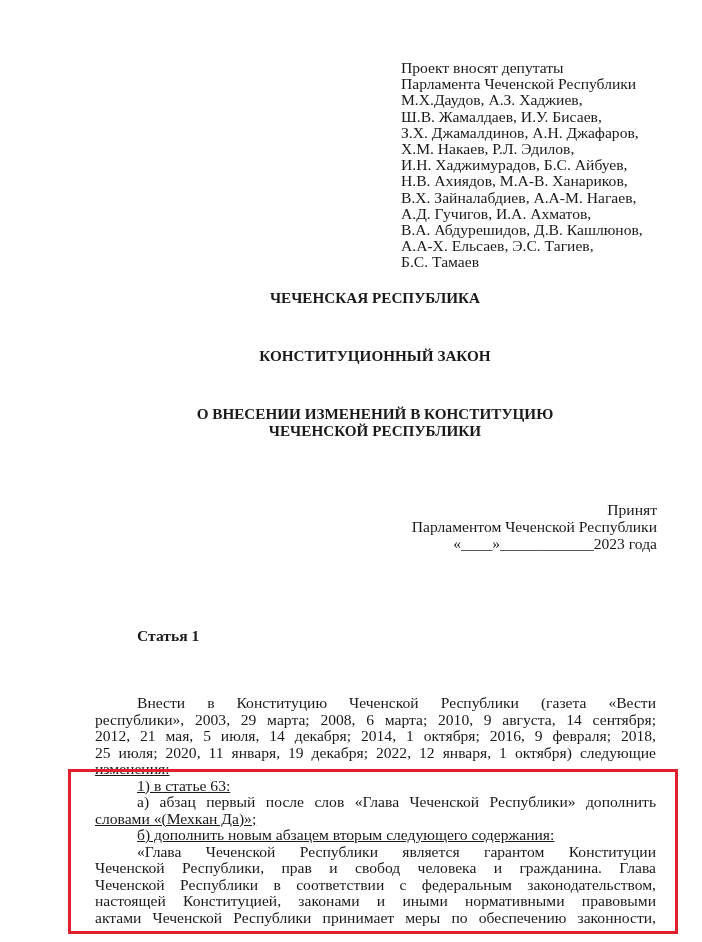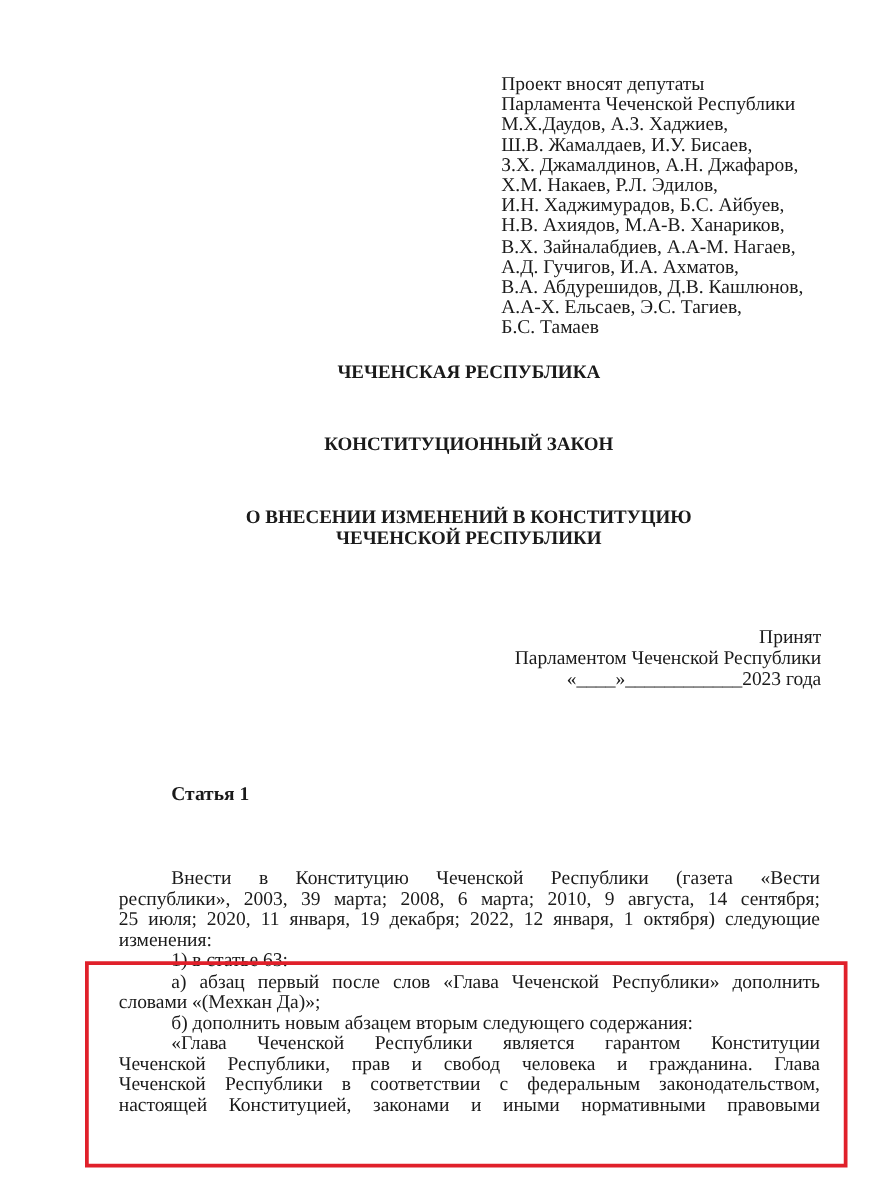--- a/index.html
+++ b/index.html
@@ -64,21 +64,21 @@
       margin-top: 40px;
     }
     .jline {
       display: block;
       text-align: justify;
       text-align-last: justify;
       height: 16.5px;
       white-space: nowrap;
     }
     .jline.ind { padding-left: 42px; }
-    .line { display: block; height: 16.5px; white-space: nowrap; }
+    .line { display: block; height: 16.5px; white-space: nowrap; text-decoration: underline; }
     .line.ind { padding-left: 42px; }
 
     .highlight-box {
       position: absolute;
       left: 68px;
       top: 769px;
       width: 604px;
       height: 159px;
       border: 3px solid #e0202a;
       box-sizing: content-box;
@@ -116,27 +116,29 @@
   <div class="adopted">
     <div>Принят</div>
     <div>Парламентом Чеченской Республики</div>
     <div>«____»____________2023 года</div>
   </div>
 
   <div class="article-title">Статья 1</div>
 
   <div class="body-text">
     <span class="jline ind" style="white-space: normal; overflow: hidden;">Внести в Конституцию Чеченской Республики (газета «Вести</span>
-    <span class="jline" style="white-space: normal; overflow: hidden;">республики», 2003, 39 марта; 2008, 6 марта; 2010, 9 августа, 14 сентября;</span>
+    <span class="jline" style="white-space: normal; overflow: hidden;">республики», 2003, 29 марта; 2008, 6 марта; 2010, 9 августа, 14 сентября;</span>
+    <span class="jline" style="white-space: normal; overflow: hidden;">2012, 21 мая, 5 июля, 14 декабря; 2014, 1 октября; 2016, 9 февраля; 2018,</span>
     <span class="jline" style="white-space: normal; overflow: hidden;">25 июля; 2020, 11 января, 19 декабря; 2022, 12 января, 1 октября) следующие</span>
     <span class="line">изменения:</span>
     <span class="line ind">1)  в статье 63:</span>
     <span class="jline ind" style="white-space: normal; overflow: hidden;">а) абзац первый после слов «Глава Чеченской Республики» дополнить</span>
     <span class="line">словами «(Мехкан Да)»;</span>
     <span class="line ind">б) дополнить новым абзацем вторым следующего содержания:</span>
     <span class="jline ind" style="white-space: normal; overflow: hidden;">«Глава Чеченской Республики является гарантом Конституции</span>
     <span class="jline" style="white-space: normal; overflow: hidden;">Чеченской Республики, прав и свобод человека и гражданина. Глава</span>
     <span class="jline" style="white-space: normal; overflow: hidden;">Чеченской Республики в соответствии с федеральным законодательством,</span>
     <span class="jline" style="white-space: normal; overflow: hidden;">настоящей Конституцией, законами и иными нормативными правовыми</span>
+    <span class="jline" style="white-space: normal; overflow: hidden;">актами Чеченской Республики принимает меры по обеспечению законности,</span>
   </div>
 
   <div class="highlight-box" style="border-color: rgb(224, 32, 42);"></div>
 </div>
 
 </body></html>

